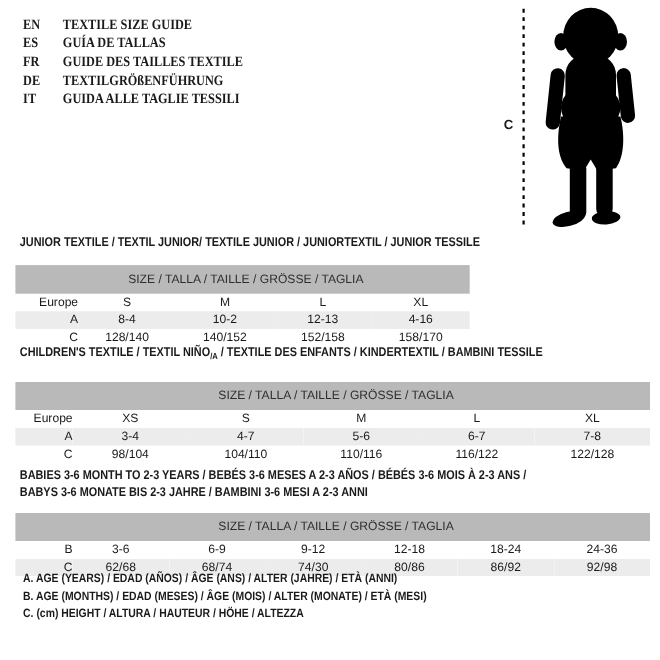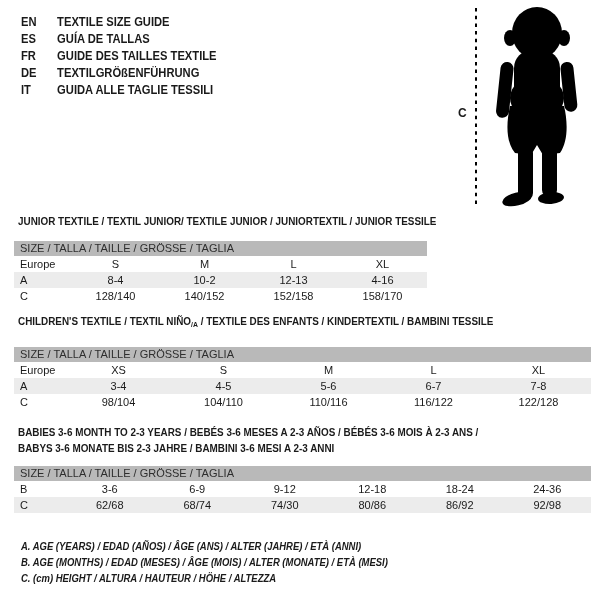--- a/index.html
+++ b/index.html
@@ -25,30 +25,30 @@
 
   
   .sec-title{font-size:11.5px;font-weight:700;line-height:16px;}
   .footnote-line{font-size:11px;font-weight:700;line-height:16px;}
   .sub{font-size:8px;vertical-align:-2px;}
 
   
   table.size-table{border-collapse:collapse;table-layout:fixed;width:100%;font-size:11px;}
   table.size-table td{padding:0;height:16px;line-height:16px;text-align:center;overflow:hidden;}
   table.size-table tr.bar td{
-    background:var(--header-bar);color:#2e2e2e;text-align:left;padding-left:6px;
-    height:15px;line-height:15px;font-weight:500;
+    background:var(--header-bar);color:#2e2e2e;text-align:center;padding-left:6px;
+    height:26px;line-height:15px;font-weight:500;
   }
-  table.size-table td.lbl{text-align:left;padding-left:6px;}
+  table.size-table td.lbl{text-align:right;padding-left:6px;}
   table.size-table tr.shaded td{background:var(--row-alt);}
 </style>
 </head>
 <body>
 
-<div class="abs" style="left:21px;top:13px;">
+<div class="abs" style="left:21px;top:13px;font-family:Liberation Serif, serif;">
   <div class="lang-row cond">
     <span class="lang-code">EN</span>
     <span class="lang-label">TEXTILE SIZE GUIDE</span>
   </div>
   <div class="lang-row cond">
     <span class="lang-code">ES</span>
     <span class="lang-label">GUÍA DE TALLAS</span>
   </div>
   <div class="lang-row cond">
     <span class="lang-code">FR</span>
@@ -143,21 +143,21 @@
       <td class="lbl">Europe</td>
       <td>XS</td>
       <td>S</td>
       <td>M</td>
       <td>L</td>
       <td>XL</td>
     </tr>
     <tr class="shaded">
       <td class="lbl">A</td>
       <td>3-4</td>
-      <td>4-5</td>
+      <td>4-7</td>
       <td>5-6</td>
       <td>6-7</td>
       <td>7-8</td>
     </tr>
     <tr>
       <td class="lbl">C</td>
       <td>98/104</td>
       <td>104/110</td>
       <td>110/116</td>
       <td>116/122</td>
@@ -201,17 +201,17 @@
       <td>68/74</td>
       <td>74/30</td>
       <td>80/86</td>
       <td>86/92</td>
       <td>92/98</td>
     </tr>
   </tbody>
     </table>
 </div>
 
-<div class="abs" style="left:21px;top:538px;font-style:italic;">
+<div class="abs" style="left:21px;top:518px;">
   <div class="footnote-line cond">A. AGE (YEARS) / EDAD (AÑOS) / ÂGE (ANS) / ALTER (JAHRE) / ETÀ (ANNI)</div>
   <div class="footnote-line cond">B. AGE (MONTHS) / EDAD (MESES) / ÂGE (MOIS) / ALTER (MONATE) / ETÀ (MESI)</div>
   <div class="footnote-line cond">C. (cm) HEIGHT / ALTURA / HAUTEUR / HÖHE / ALTEZZA</div>
 </div>
 
 </body></html>

